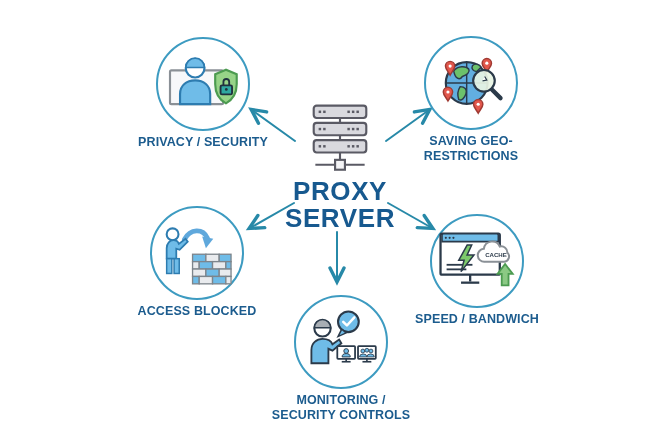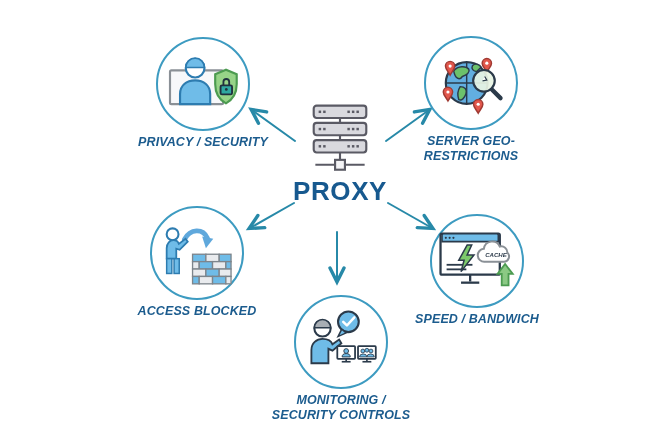--- a/index.html
+++ b/index.html
@@ -1,20 +1,20 @@
 <!DOCTYPE html>
 <html><head>
 <meta charset="utf-8">
 <style>
   * { margin:0; padding:0; box-sizing:border-box; }
   html,body { background:#ffffff; }
   body { font-family:"Liberation Sans", sans-serif; }
   .canvas { position:relative; width:671px; height:448px; background:#ffffff; overflow:hidden; }
   .arrows { position:absolute; left:0; top:0; width:671px; height:448px; pointer-events:none; }
-  .node { position:absolute; width:180px; display:flex; flex-direction:column; align-items:center;font-style:italic; }
+  .node { position:absolute; width:180px; display:flex; flex-direction:column; align-items:center; }
   .circle {
     width:94px; height:94px; border-radius:50%;
     border:2.5px solid #3D9BC1; background:#ffffff;
     display:flex; align-items:center; justify-content:center;
   }
   .label {
     margin-top:4px; text-align:center; font-weight:bold;
     font-size:12.5px; line-height:1.2; color:#1C5C8E; letter-spacing:0.1px;
     white-space:nowrap;
   }
@@ -69,20 +69,21 @@
         <rect x="14" y="50" width="3" height="3"></rect>
           <rect x="19.5" y="50" width="3" height="3"></rect>
         <rect x="49" y="50" width="3" height="3"></rect>
           <rect x="54.5" y="50" width="3" height="3"></rect>
           <rect x="60" y="50" width="3" height="3"></rect>
       </g>
       <rect x="34" y="68" width="12" height="12" fill="#F4F4F6" stroke="#5A5A64" stroke-width="2.6"></rect>
     </svg>
     <div class="title">
       <div>PROXY</div>
+      <div>SERVER</div>
     </div>
   </div>
 
   <div class="node" style="left:113px; top:37px;">
     <div class="circle">
       <svg viewBox="0 0 100 92" width="72" height="66">
         <rect x="4" y="27" width="74" height="47" rx="2" fill="#F7F8FA" stroke="#8A9096" stroke-width="3"></rect>
         <path d="M18 74 v-14 c0-12 9-19 21-19 c12 0 21 7 21 19 v14 z" fill="#6FBCE8" stroke="#2D7CB0" stroke-width="3"></path>
         <circle cx="39" cy="24" r="13" fill="#ffffff" stroke="#2D7CB0" stroke-width="3"></circle>
         <path d="M26 23 a13 13 0 0 1 26 0 z" fill="#6FBCE8" stroke="#2D7CB0" stroke-width="2.4"></path>
@@ -126,21 +127,21 @@
             <circle cx="60" cy="76.5" r="2.2"></circle>
         </g>
         <g>
           <circle cx="68" cy="44" r="15" fill="#E8F4E4" fill-opacity="0.92" stroke="#2B3A4A" stroke-width="3"></circle>
           <path d="M66 44 l6 -1 -3 -5" fill="#ffffff" stroke="#2B3A4A" stroke-width="1.6"></path>
           <line x1="79" y1="56" x2="91" y2="68" stroke="#2B3A4A" stroke-width="6" stroke-linecap="round"></line>
         </g>
       </svg>
     </div>
     <div class="label">
-      <div>SERVER GEO-</div>
+      <div>SAVING GEO-</div>
       <div>RESTRICTIONS</div>
     </div>
   </div>
 
   <div class="node" style="left:107px; top:206px;">
     <div class="circle">
       <svg viewBox="0 0 100 90" width="74" height="67">
         <g stroke="#7D858C" stroke-width="1.8">
           <rect x="44" y="46" width="18" height="10" fill="#6FBCE8"></rect>
             <rect x="62" y="46" width="18" height="10" fill="#E9EBEE"></rect>

